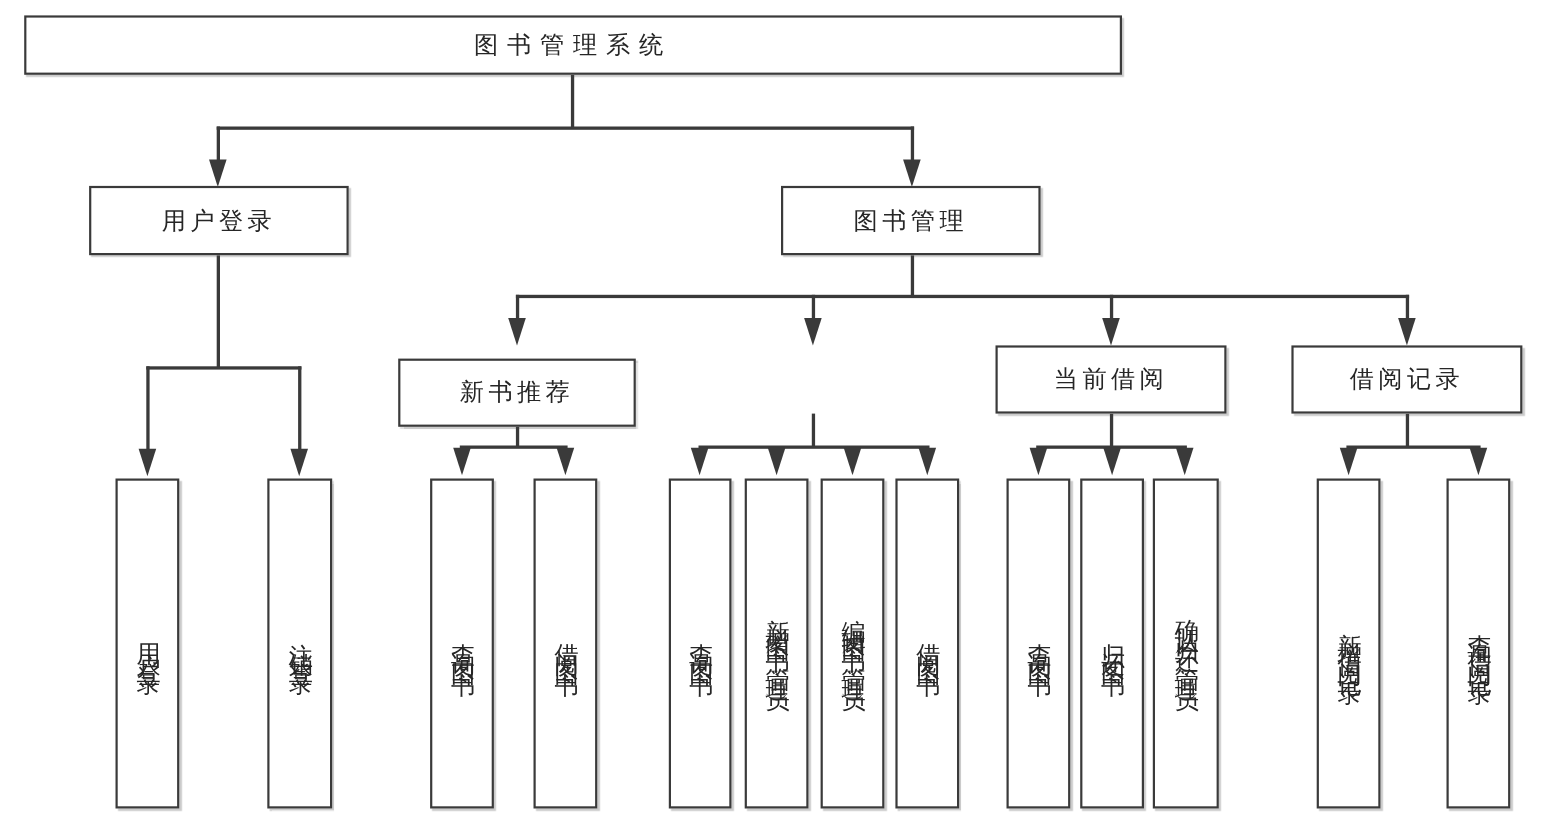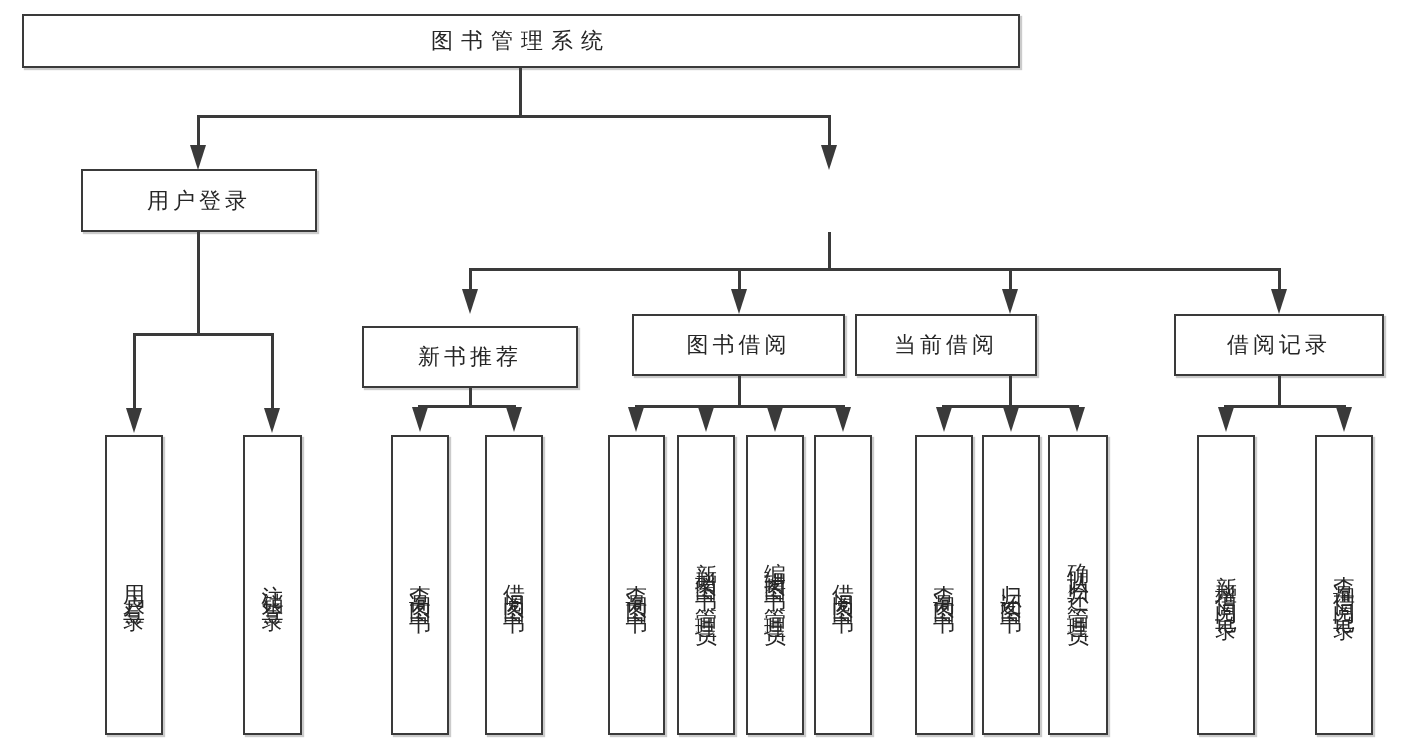--- a/index.html
+++ b/index.html
@@ -112,28 +112,28 @@
   <div class="arrow" style="left:1218px;top:407px"></div>
   <div class="arrow" style="left:1336px;top:407px"></div>
 
   <div class="node h title" style="left:22px;top:14px;width:998px;height:54px">
     <span class="lbl">图书管理系统</span>
   </div>
 
   <div class="node h" style="left:81px;top:169px;width:236px;height:63px">
     <span class="lbl">用户登录</span>
   </div>
+  <div class="node h" style="left:710px;top:169px;width:236px;height:63px">
+    <span class="lbl">图书管理</span>
+  </div>
 
   <div class="node h" style="left:362px;top:326px;width:216px;height:62px">
     <span class="lbl">新书推荐</span>
   </div>
-  <div class="node h" style="left:632px;top:314px;width:213px;height:62px">
-    <span class="lbl">图书借阅</span>
-  </div>
-  <div class="node h" style="left:855px;top:314px;width:182px;height:62px">
+  <div class="node h" style="left:905px;top:314px;width:210px;height:62px">
     <span class="lbl">当前借阅</span>
   </div>
   <div class="node h" style="left:1174px;top:314px;width:210px;height:62px">
     <span class="lbl">借阅记录</span>
   </div>
 
   <div class="node v" style="left:105px;top:435px;width:58px;height:300px">
     <span class="lbl">用户登录</span>
   </div>
   <div class="node v" style="left:243px;top:435px;width:59px;height:300px">

